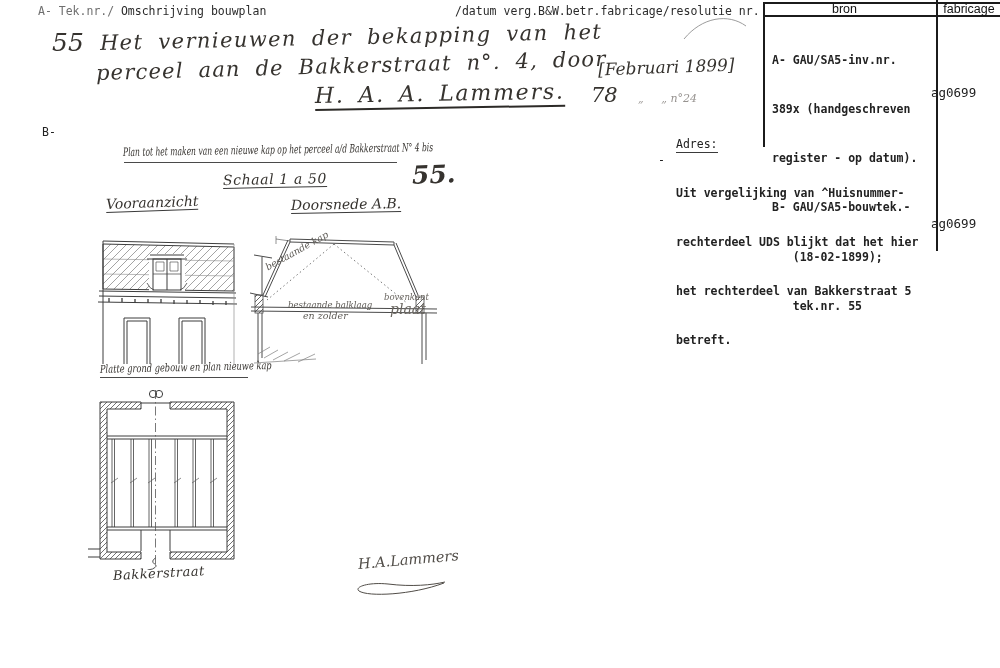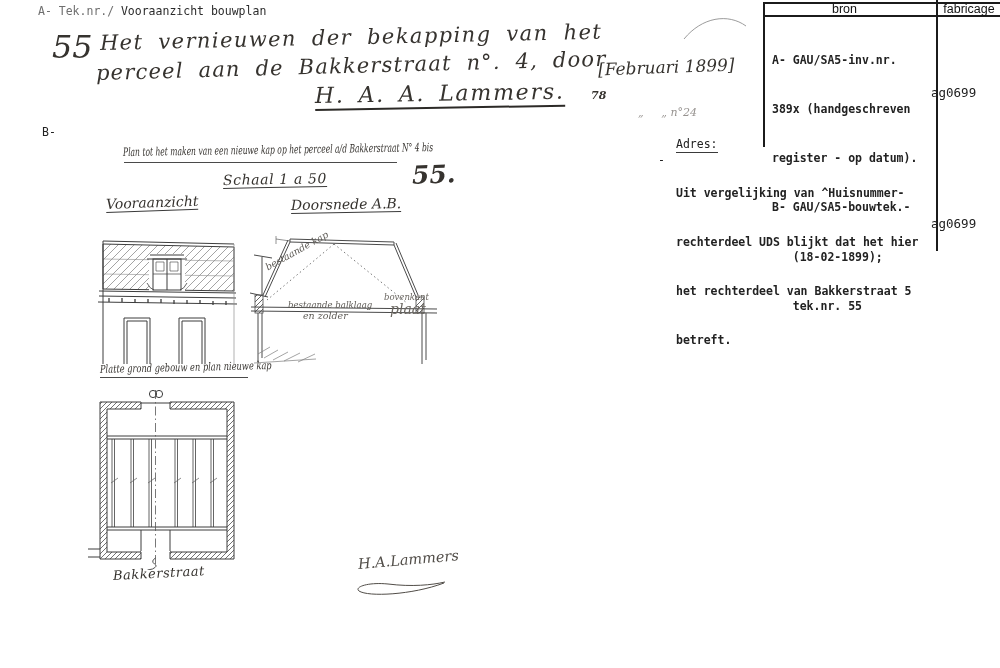--- a/index.html
+++ b/index.html
@@ -16,21 +16,22 @@
   .uline3{border-bottom:2px solid #2c2a27;padding-bottom:1px;}
   .uline1{border-bottom:1px solid #3a3a3a;}
   .block span{display:block;font-weight:bold;}
 </style>
 </head>
 <body>
 
 <div class="page">
 
   <span class="typed light abs" style="left:38px;top:3px;">A- Tek.nr./</span>
-  <span class="typed abs" style="left:114px;top:3px;color:#2b2b2b;"> Vooraanzicht bouwplan</span>
+  <span class="typed abs" style="left:114px;top:3px;color:#2b2b2b;"> Omschrijving bouwplan</span>
+  <span class="typed abs" style="left:455px;top:3px;color:#2b2b2b;">/datum verg.B&amp;W.betr.fabricage/resolutie nr.</span>
 
   <div class="hline" style="left:763px;top:2px;width:237px;height:1.5px;"></div>
   <div class="hline" style="left:763px;top:15px;width:237px;height:1.5px;"></div>
   <div class="vline" style="left:763px;top:2px;width:1.5px;height:145px;"></div>
   <div class="vline" style="left:936px;top:0px;width:1.8px;height:251px;"></div>
 
   <span class="sans abs" style="left:763px;top:2px;width:163px;text-align:center;font-size:12.5px;">bron</span>
   <span class="sans abs" style="left:938px;top:2px;width:62px;text-align:center;font-size:12.5px;">fabricage</span>
 
   <div class="typed abs block" style="left:772px;top:19px;">
@@ -46,28 +47,28 @@
   <span class="typed abs uline1" style="left:676px;top:136px;">Adres:</span>
   <span class="typed abs" style="left:658px;top:152px;">-</span>
   <div class="typed abs block" style="left:676px;top:152px;">
     <span>Uit vergelijking van ^Huisnummer-</span>
     <span>rechterdeel UDS blijkt dat het hier</span>
     <span>het rechterdeel van Bakkerstraat 5</span>
     <span>betreft.</span>
   </div>
   <span class="typed abs" style="left:931px;top:216px;font-size:12.5px;">ag0699</span>
 
-  <span class="hw abs" style="left:52px;top:28px;font-size:32px;">55</span>
+  <span class="hw abs" style="left:52px;top:28px;font-size:25px;">55</span>
   <span class="hw abs" style="left:100px;top:31px;font-size:21px;letter-spacing:1.4px;word-spacing:7px;transform:rotate(-1.3deg);transform-origin:left;">Het vernieuwen der bekapping van het</span>
   <span class="hw abs" style="left:96px;top:61px;font-size:21px;letter-spacing:1.2px;word-spacing:7px;transform:rotate(-1.6deg);transform-origin:left;">perceel aan de Bakkerstraat n°. 4, door</span>
   <span class="hw abs uline3" style="left:315px;top:83px;font-size:22px;letter-spacing:1.8px;word-spacing:5px;transform:rotate(-1deg);transform-origin:left;">H. A. A. Lammers.</span>
 
   <span class="hw abs" style="left:598px;top:57px;font-size:17px;transform:rotate(-2deg);">[Februari 1899]</span>
-  <span class="hw abs" style="left:591px;top:89px;font-size:11px;font-weight:bold;">78</span>
-  <span class="hw abs" style="left:638px;top:106px;font-size:11px;color:#979390;">„     „ n°24</span>
+  <span class="hw abs" style="left:591px;top:83px;font-size:21px;">78</span>
+  <span class="hw abs" style="left:638px;top:92px;font-size:11px;color:#979390;">„     „ n°24</span>
 
   <svg class="abs" style="left:682px;top:13px;" width="66" height="28" viewBox="0 0 66 28">
     <path d="M2,26 C20,4 46,0 64,13" stroke="#9c9c9c" fill="none" stroke-width="1"></path>
   </svg>
 
   <span class="typed abs" style="left:42px;top:124px;">B-</span>
 
   <span class="hw abs" style="left:123px;top:145px;font-size:11.5px;transform:scaleX(0.66) rotate(-0.6deg);transform-origin:left;">Plan tot het maken van een nieuwe kap op het perceel a/d Bakkerstraat N° 4 bis</span>
   <div class="hline" style="left:124px;top:162px;width:273px;height:1px;background:#4a4a4a;"></div>
 

